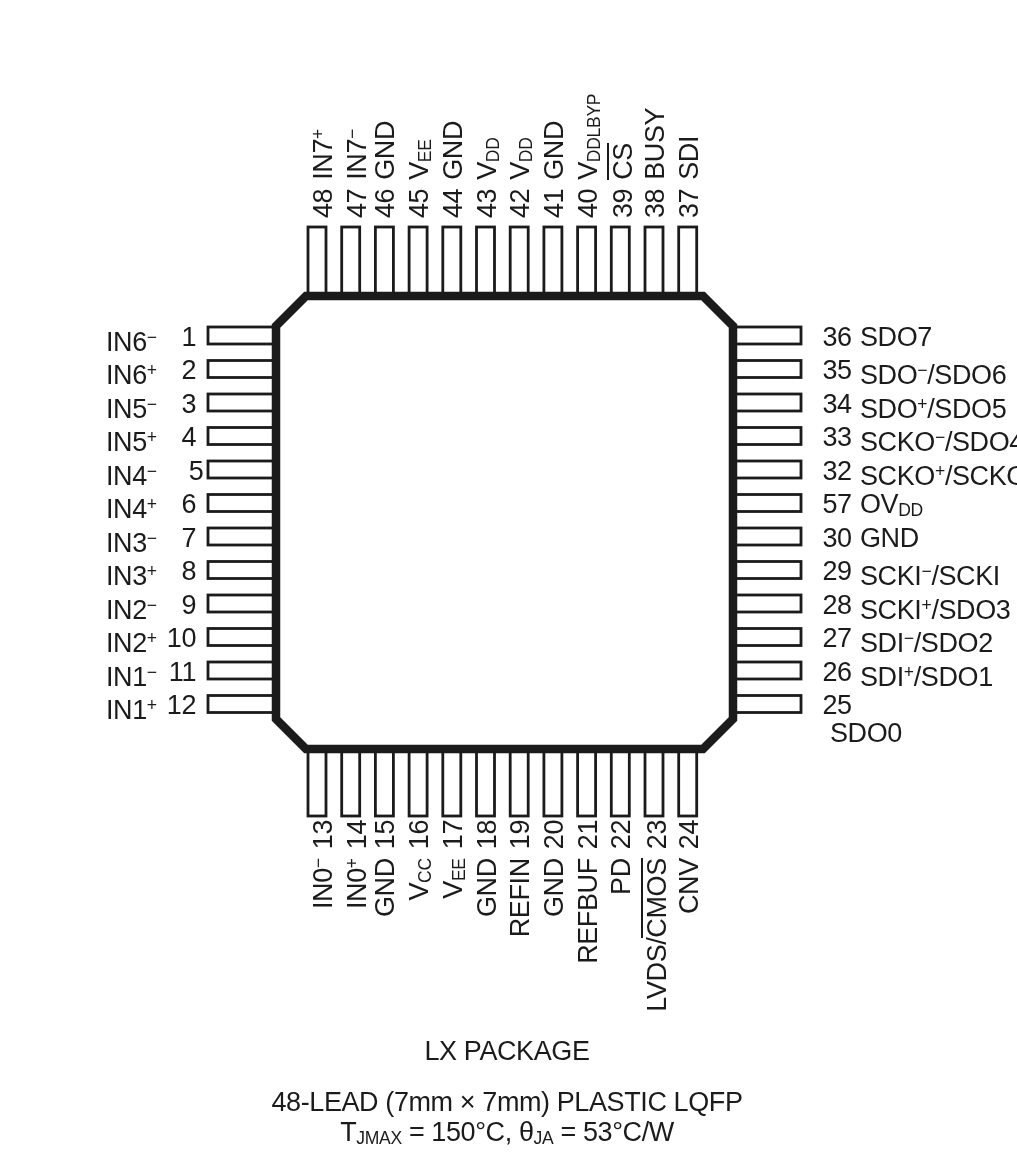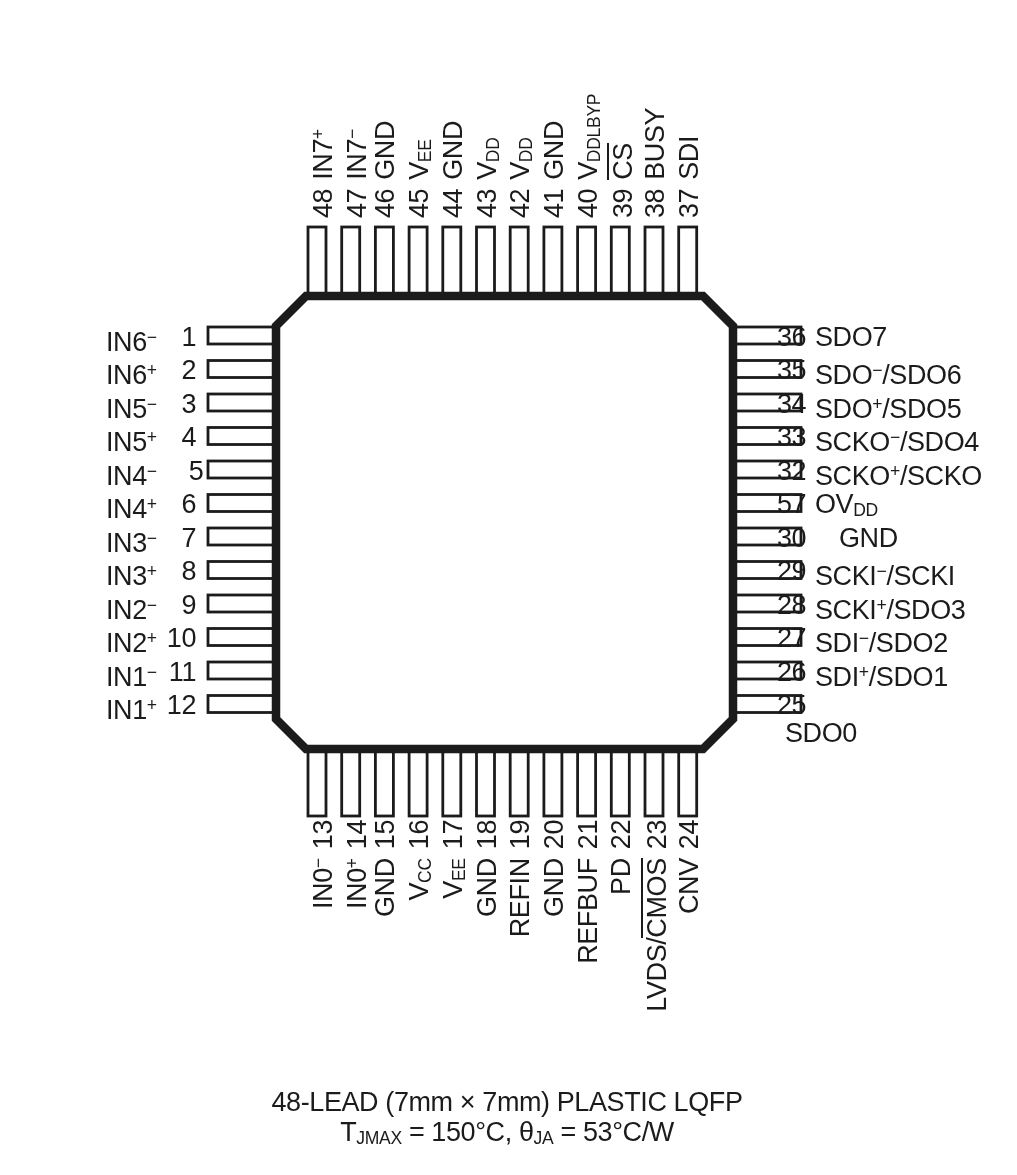--- a/index.html
+++ b/index.html
@@ -12,21 +12,21 @@
   .txt{
     position:absolute;font-size:27px;line-height:28px;letter-spacing:-0.4px;
     white-space:nowrap;color:#1b1b1b;
   }
   .center{left:0;width:1014px;text-align:center;}
   .vlabel{height:28px;transform:rotate(-90deg);transform-origin:0 0;}
   .vl-top .pname{margin-left:9px;}
   .vl-bottom{width:270px;text-align:right;}
   .vl-bottom .pnum{margin-left:9px;}
   .row-left{left:106px;width:90px;display:flex;justify-content:space-between;}
-  .row-right{left:777px;display:flex;}
+  .row-right{left:822px;display:flex;text-align:center;}
   .row-right .pnum{width:30px;}
   .row-right .pname{margin-left:8px;}
   .sup{font-size:0.65em;vertical-align:0.45em;letter-spacing:-0.3px;}
   .sub{font-size:0.65em;vertical-align:-0.17em;letter-spacing:-0.3px;}
   .ovl{display:inline-block;border-top:2.6px solid currentColor;line-height:1.04;}
 </style>
 </head>
 <body>
 
 <div class="page">
@@ -165,21 +165,21 @@
         <span class="pname">SCKO<span class="sup">−</span>/SDO4</span>
       </div>
       <div class="txt row-right" style="top: 456.5px;">
         <span class="pnum">32</span>
         <span class="pname">SCKO<span class="sup">+</span>/SCKO</span>
       </div>
       <div class="txt row-right" style="top: 490px;">
         <span class="pnum">57</span>
         <span class="pname">OV<span class="sub">DD</span></span>
       </div>
-      <div class="txt row-right" style="top: 523.5px; gap: 24px;">
+      <div class="txt row-right" style="top: 523.5px;">
         <span class="pnum">30</span>
         <span class="pname">GND</span>
       </div>
       <div class="txt row-right" style="top: 557px;">
         <span class="pnum">29</span>
         <span class="pname">SCKI<span class="sup">−</span>/SCKI</span>
       </div>
       <div class="txt row-right" style="top: 590.5px;">
         <span class="pnum">28</span>
         <span class="pname">SCKI<span class="sup">+</span>/SDO3</span>
@@ -205,15 +205,16 @@
       <div class="txt vlabel vl-bottom" style="left: 438.8px; top: 1090px;"><span class="pname">V<span class="sub">EE</span></span><span class="pnum">17</span></div>
       <div class="txt vlabel vl-bottom" style="left: 472.5px; top: 1090px;"><span class="pname">GND</span><span class="pnum">18</span></div>
       <div class="txt vlabel vl-bottom" style="left: 506.2px; top: 1090px;"><span class="pname">REFIN</span><span class="pnum">19</span></div>
       <div class="txt vlabel vl-bottom" style="left: 539.9px; top: 1090px;"><span class="pname">GND</span><span class="pnum">20</span></div>
       <div class="txt vlabel vl-bottom" style="left: 573.6px; top: 1090px;"><span class="pname">REFBUF</span><span class="pnum">21</span></div>
       <div class="txt vlabel vl-bottom" style="left: 607.3px; top: 1090px;"><span class="pname">PD</span><span class="pnum">22</span></div>
       <div class="txt vlabel vl-bottom" style="left: 641px; top: 1090px;"><span class="pname">LVDS/<span class="ovl">CMOS</span></span><span class="pnum">23</span></div>
       <div class="txt vlabel vl-bottom" style="left: 674.7px; top: 1090px;"><span class="pname">CNV</span><span class="pnum">24</span></div>
     </div>
 
+  <div class="txt center" style="top:1037px;">LX PACKAGE</div>
   <div class="txt center" style="top:1072px;margin-top:16px;">48-LEAD (7mm × 7mm) PLASTIC LQFP</div>
   <div class="txt center" style="top:1118px;">T<span class="sub">JMAX</span> = 150°C, θ<span class="sub">JA</span> = 53°C/W</div>
 </div>
 
 </body></html>

